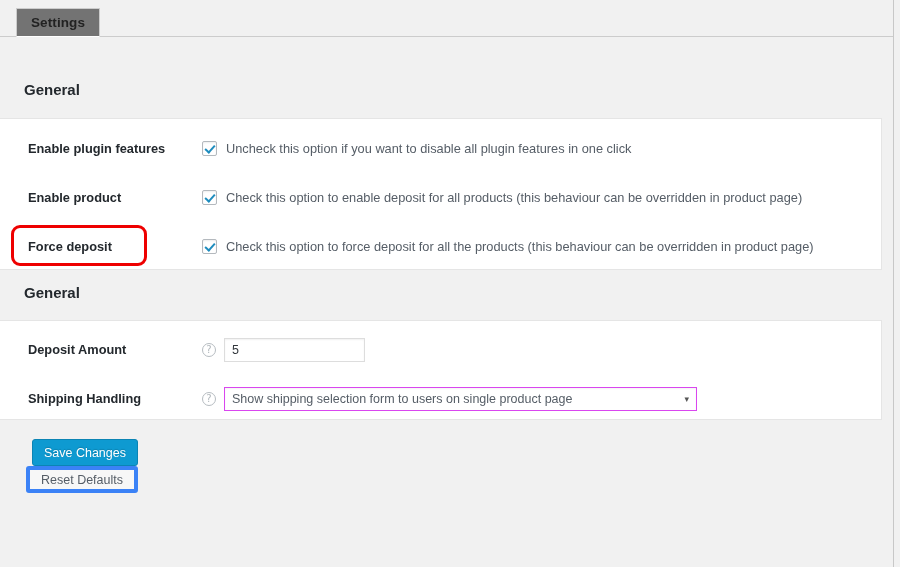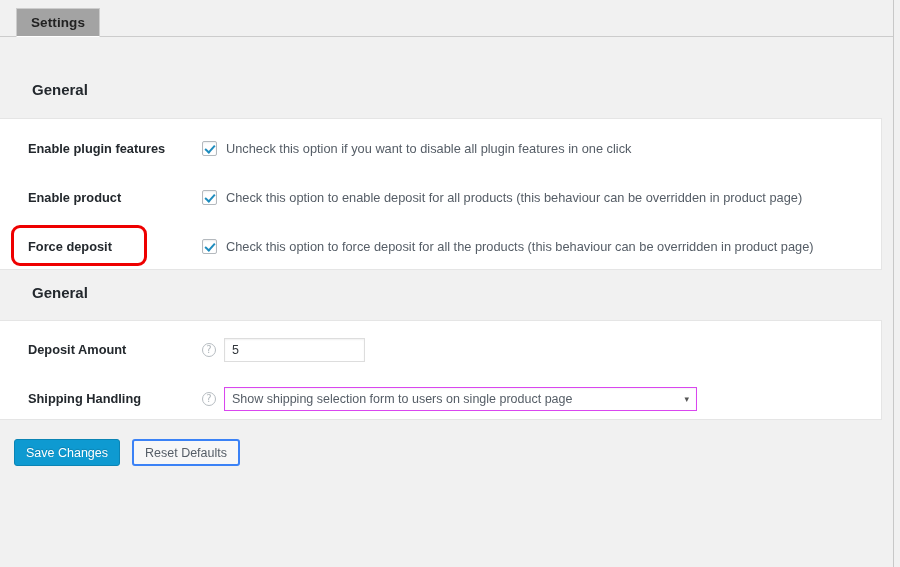--- a/index.html
+++ b/index.html
@@ -42,21 +42,21 @@
     width: 893px;
     height: 1px;
     background: #ccc;
   }
   .tab-item {
     position: absolute;
     top: 8px;
     left: 16px;
     height: 29px;
     padding: 0 14px;
-    background: #a3a3a3;
+    background: #737373;
     border: 1px solid #ccc;
     border-bottom: 1px solid #ffffff;
     display: flex;
     align-items: center;
     font-size: 13.5px;
     font-weight: bold;
     color: #222;
     letter-spacing: .1px;
     cursor: pointer;
     z-index: 3;
@@ -67,21 +67,21 @@
     position: absolute;
     top: 37px; left: 0;
     width: 893px;
     height: 530px;
   }
 
   .section-title {
     font-size: 15px;
     font-weight: bold;
     color: #23282d;
-    padding: 0 0 0 32px;
+    padding: 0 0 0 24px;
   }
   #general-title { position: absolute; top: 44px; left: 0; }
   #deposit-title { position: absolute; top: 247px; left: 0; }
 
   .panel {
     position: absolute;
     left: 0;
     width: 882px;
     background: #ffffff;
     border: 1px solid #e5e5e5;
@@ -208,40 +208,41 @@
     pointer-events: none;
   }
 
   
   #button-bar {
     position: absolute;
     top: 402px;
     left: 14px;
     display: flex;
     align-items: flex-end;
+    flex-direction: column;
   }
   .btn {
     height: 27px;
     border-radius: 3px;
     font-size: 12.5px;
     font-family: "Liberation Sans", sans-serif;
     padding: 0 11px;
     cursor: pointer;
     display: flex;
     align-items: center;
   }
   .btn-primary {
     background: #0e9ad1;
     border: 1px solid #0b84b4;
     color: #fff;
     text-shadow: 0 -1px 1px rgba(0,0,0,.18);
   }
   .btn-secondary {
     background: #f7f7f7;
-    border: 2px solid #3b82f6;
+    border: 4px solid #3b82f6;
     color: #555d66;
     margin-left: 12px;
   }
 
   
   #force-deposit-annotation {
     position: absolute;
     left: 11px;
     top: 188px;
     width: 136px;

